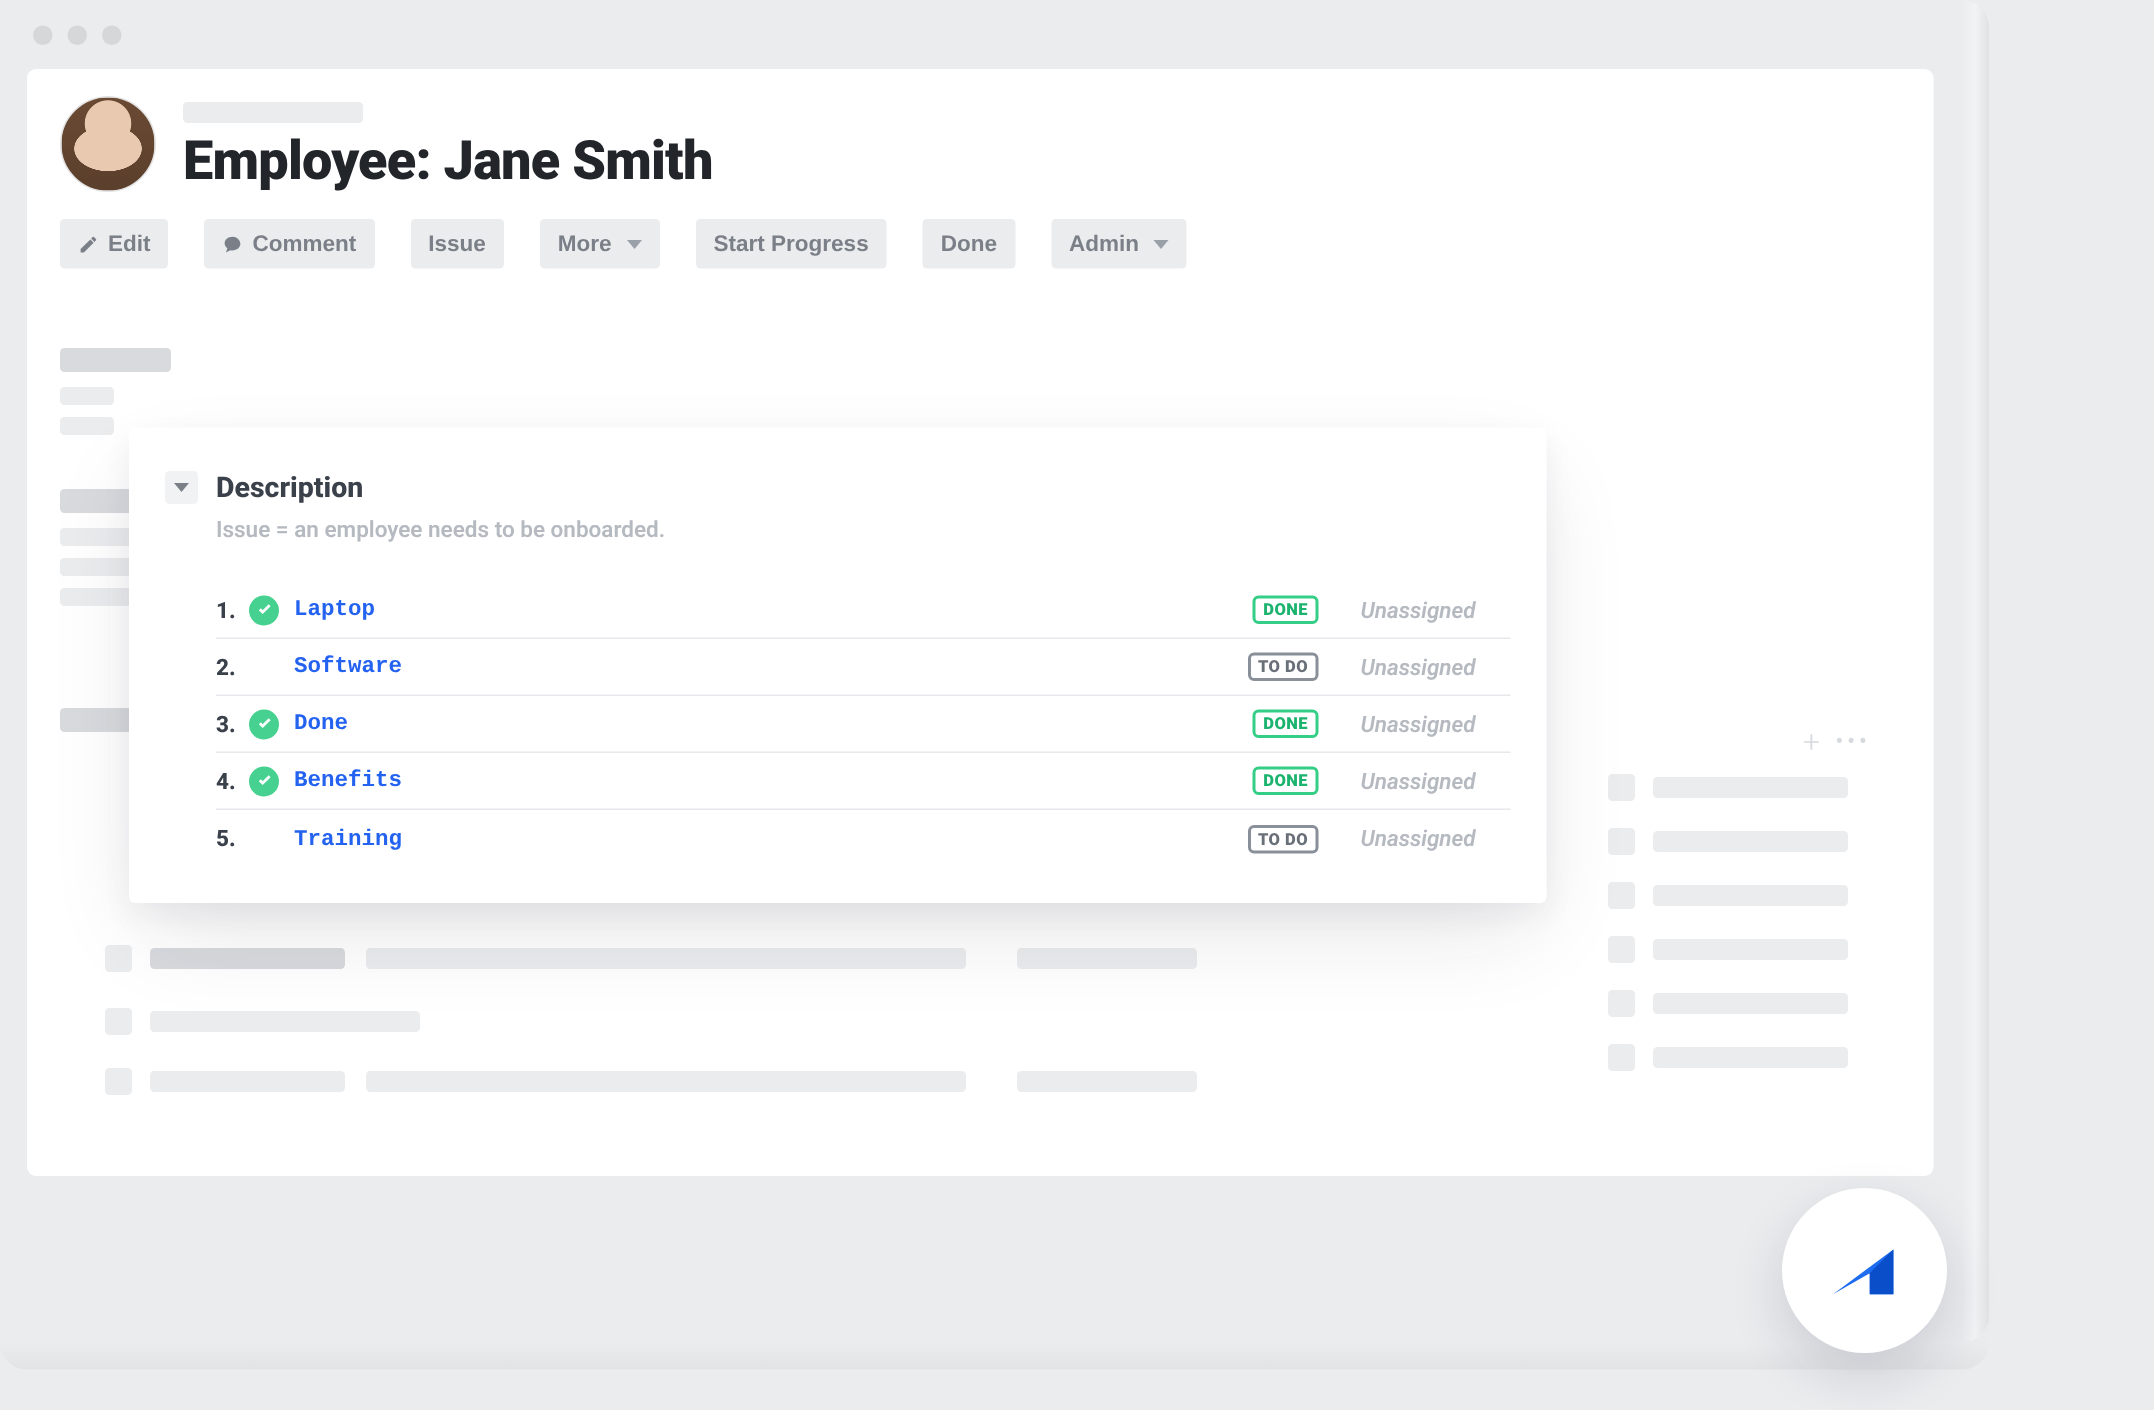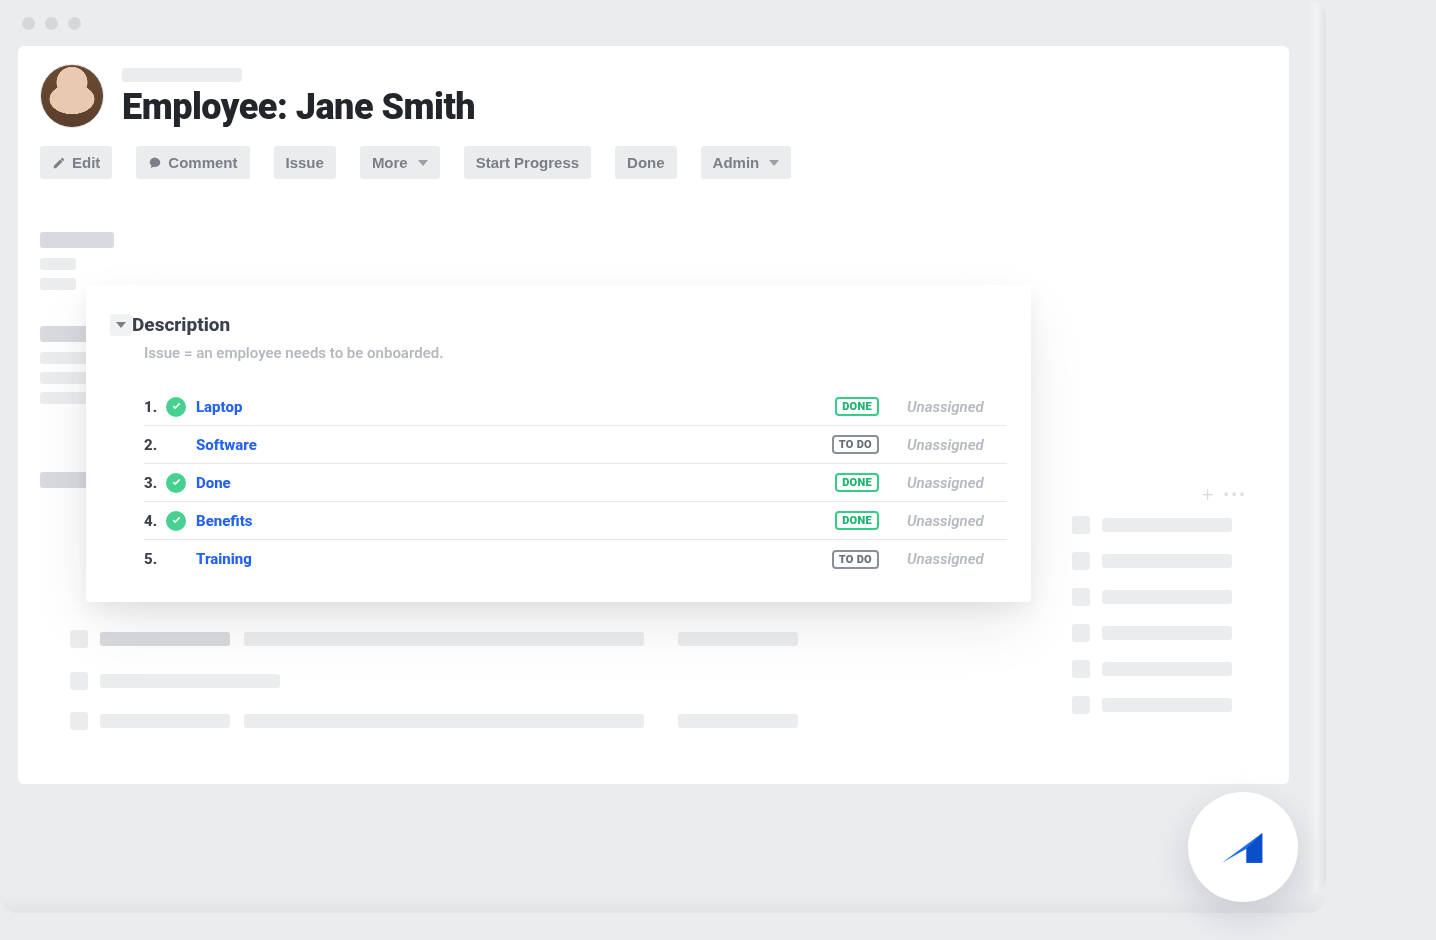--- a/index.html
+++ b/index.html
@@ -78,21 +78,21 @@
     .skel { position:absolute; background:#ebecee; border-radius:3px; }
     .skel-dark { background:#d8dade; }
     
     .panel {
       position:absolute; top:285px; left:86px;
       width: 945px; background:#fff;
       border-radius:4px;
       box-shadow: 0 25px 60px -10px rgba(30,35,50,0.12), 0 8px 20px rgba(30,35,50,0.06);
       padding: 28px 0 24px 0;
     }
-    .sect-head { display:flex; align-items:center; padding:0 24px 6px 24px; }
+    .sect-head { display:flex; align-items:center; gap:12px; padding:0 24px 6px 24px; }
     .collapse {
       width:22px; height:22px; background:#f1f2f4; border-radius:3px;
       display:flex; align-items:center; justify-content:center; flex-shrink:0;
     }
     .collapse::before{
       content:""; width:0;height:0;
       border-left:5px solid transparent; border-right:5px solid transparent;
       border-top:6px solid #7b8088;
     }
     .sect-title { font-size:19px; font-weight:800; color:#3b414b; }
@@ -105,21 +105,21 @@
     }
     .row:last-child { border-bottom:none; }
     .row-num { width:22px; font-weight:800; color:#3b414b; }
     .row-check {
       width:20px; height:20px; border-radius:50%; background:#46d191;
       display:flex; align-items:center; justify-content:center; margin-right:10px;
       flex-shrink:0;
     }
     .row-check svg { width:11px; height:11px; }
     .row-check.empty { background:transparent; }
-    .row-link { color:#2463f0; font-weight:800; cursor:pointer; }
+    .row-link { color:#2463f0; font-weight:800; cursor:pointer;font-family:Liberation Mono, monospace; }
     .row-spacer { flex:1; }
     .badge {
       font-size:11px; font-weight:900; letter-spacing:0.3px;
       border:2px solid; border-radius:4px; padding:1px 5px; margin-right:18px;
     }
     .badge.done { color:#1cb36f; border-color:#35ce87; }
     .badge.todo { color:#6a7079; border-color:#8a9099; }
     .assignee { color:#b5b9c0; font-style:italic; font-weight:600; width:100px;margin-left:10px; }
     
     .right-add { position:absolute; top:482px; left:1184px; color:#d6d9de; font-size:20px; font-weight:300; display:flex; gap:10px; align-items:center;}

